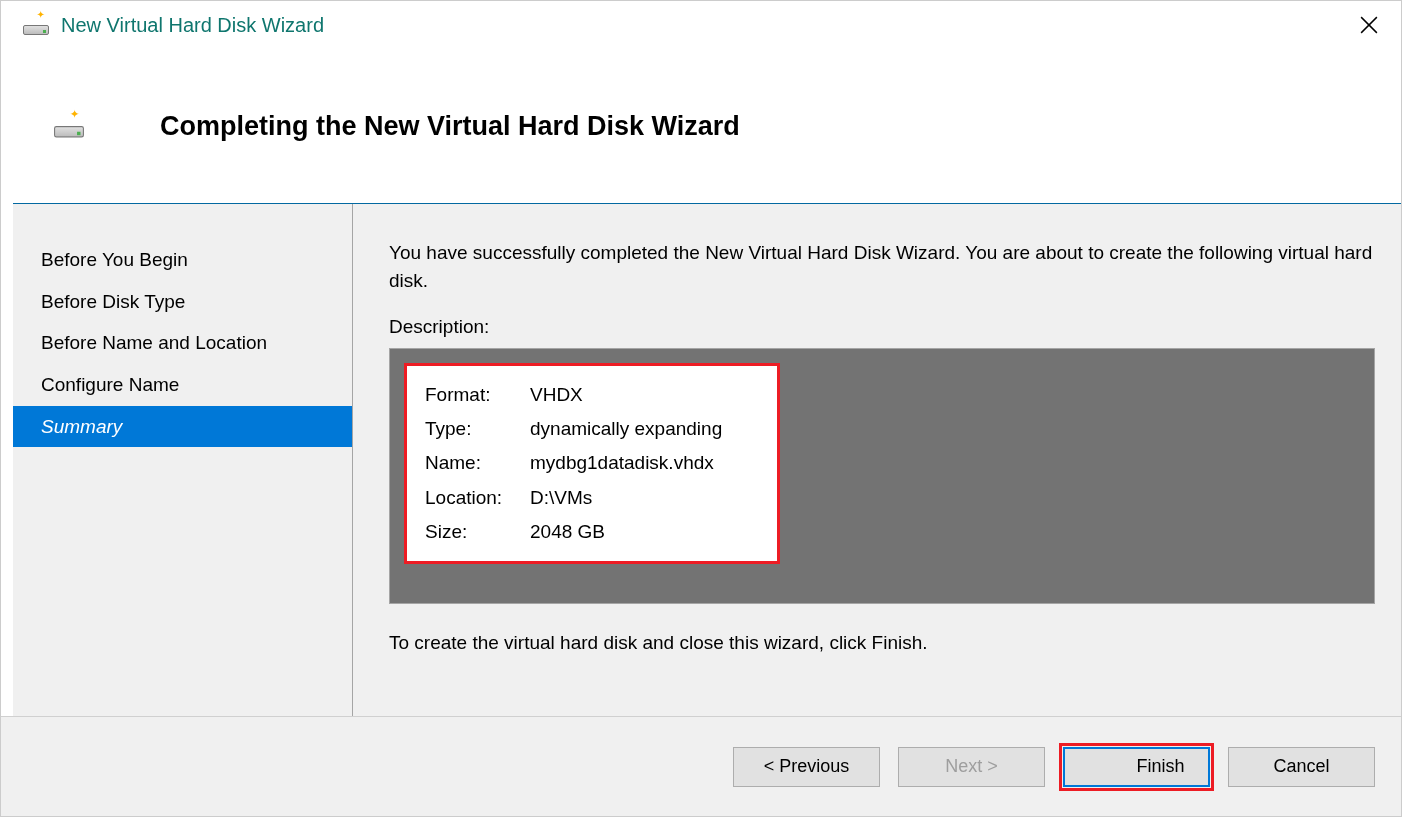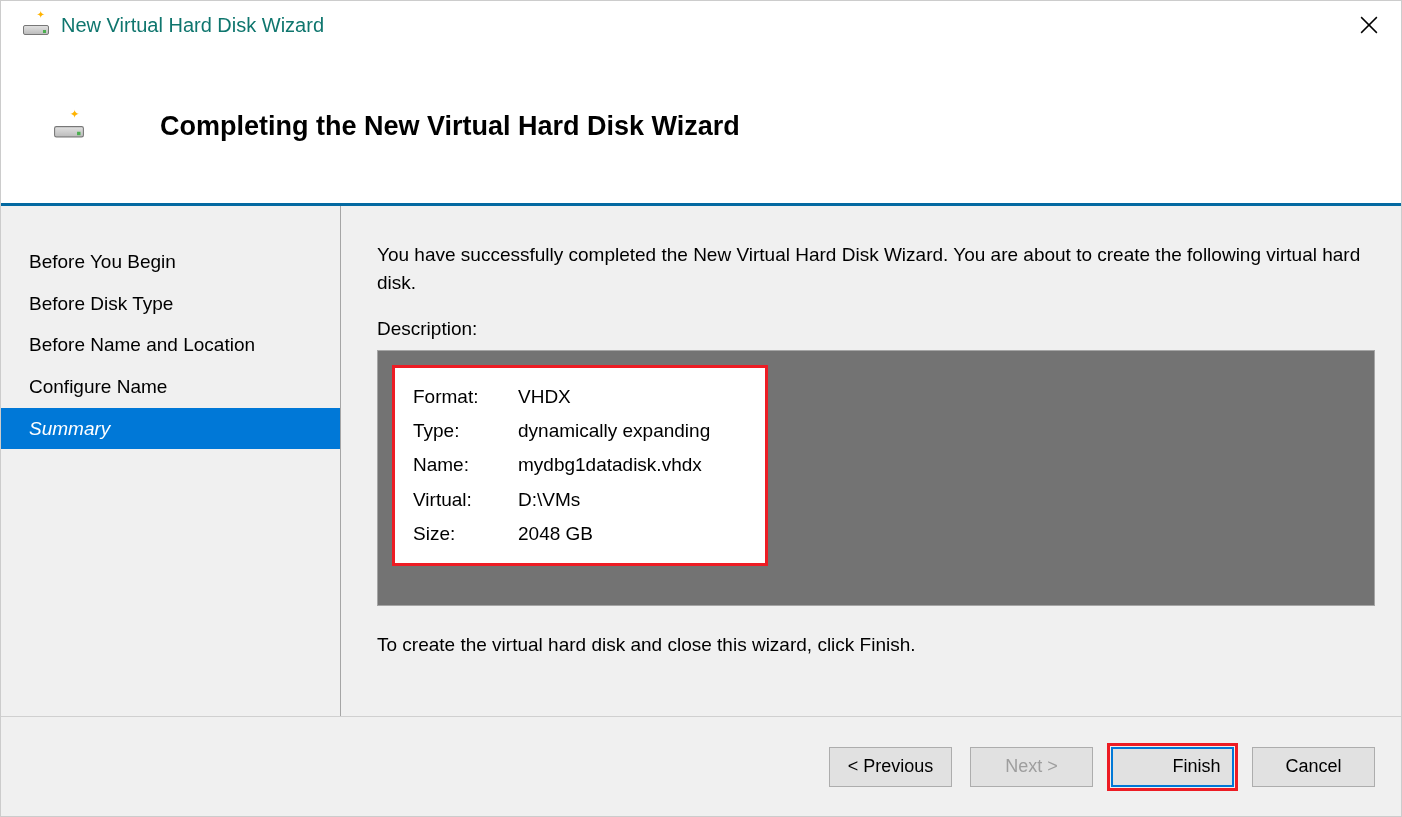--- a/index.html
+++ b/index.html
@@ -69,21 +69,22 @@
       border: 1px solid #777; border-radius: 2px;
     }
     .disk-icon .led {
       position: absolute; bottom: 2px; right: 3px; width: 3px; height: 3px; background: #4caf50;
     }
 
     .content-area {
       display: flex;
       height: 513px;
       background: #f0f0f0;
-      border-top: 3px solid #0369a1;
+      border-top: 1px solid #0369a1;
+      margin-left: 12px;
     }
     .sidebar {
       width: 340px;
       padding-top: 35px;
       border-right: 1px solid #a5a5a5;
       margin-right: 0;
       position: relative;
     }
     .sidebar-inner {
       border-right: none;
@@ -143,21 +144,21 @@
       height: 100px;
       background: #f0f0f0;
       border-top: 1px solid #d0d0d0;
       display: flex;
       align-items: center;
       justify-content: flex-end;
       gap: 18px;
       padding-right: 26px;
     }
     .wiz-btn {
-      width: 123px;
+      width: 147px;
       height: 40px;
       background: #e1e1e1;
       border: 1px solid #adadad;
       font-size: 18px;
       font-family: inherit;
       color: #000;
       cursor: pointer;
       display: flex;
       align-items: center;
       justify-content: center;
@@ -225,21 +226,21 @@
         </div>
         <div class="kv-row">
           <span class="kv-key">Type:</span>
           <span>dynamically expanding</span>
         </div>
         <div class="kv-row">
           <span class="kv-key">Name:</span>
           <span>mydbg1datadisk.vhdx</span>
         </div>
         <div class="kv-row">
-          <span class="kv-key">Virtual:</span>
+          <span class="kv-key">Location:</span>
           <span>D:\VMs</span>
         </div>
         <div class="kv-row">
           <span class="kv-key">Size:</span>
           <span>2048 GB</span>
         </div>
       </div>
     </div>
     <div class="instruction-text">To create the virtual hard disk and close this wizard, click Finish.</div>
   </div>

